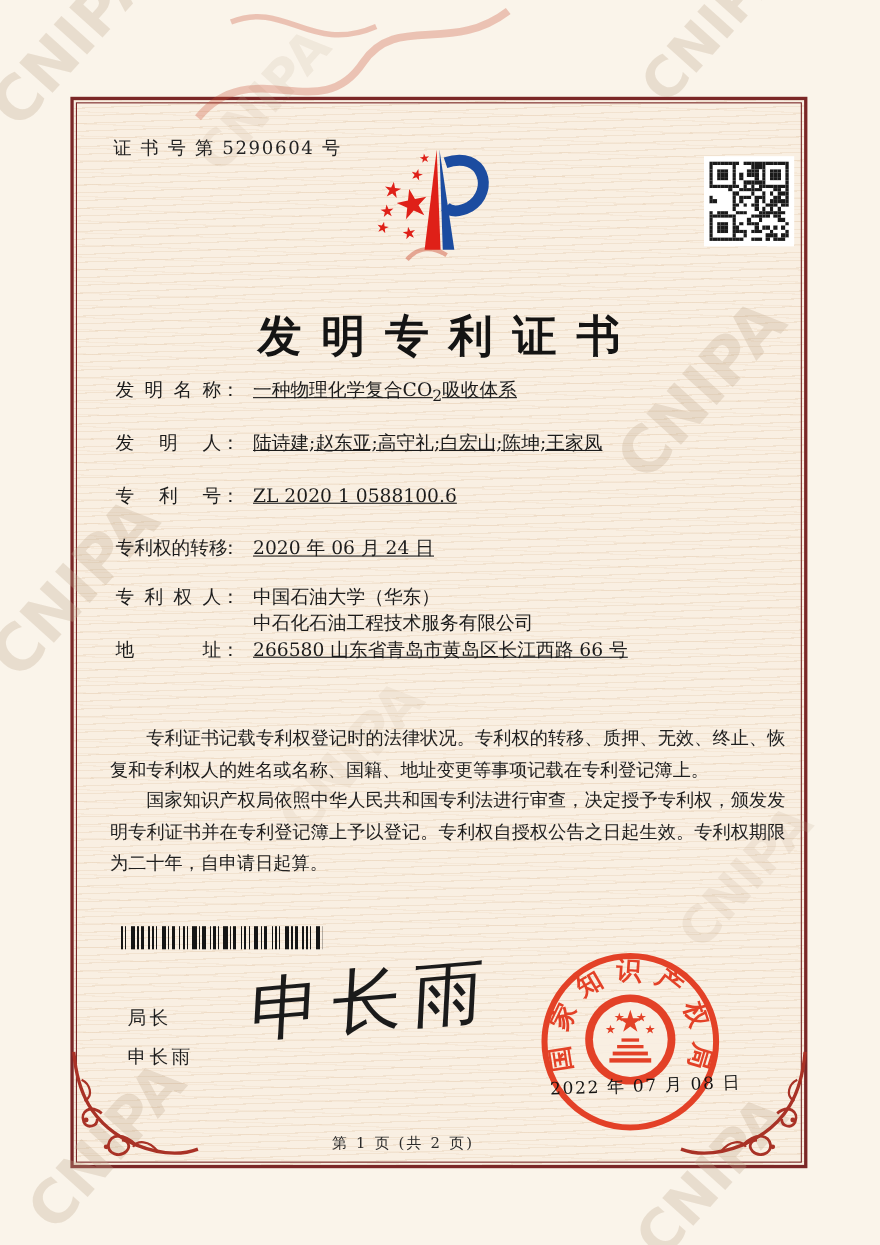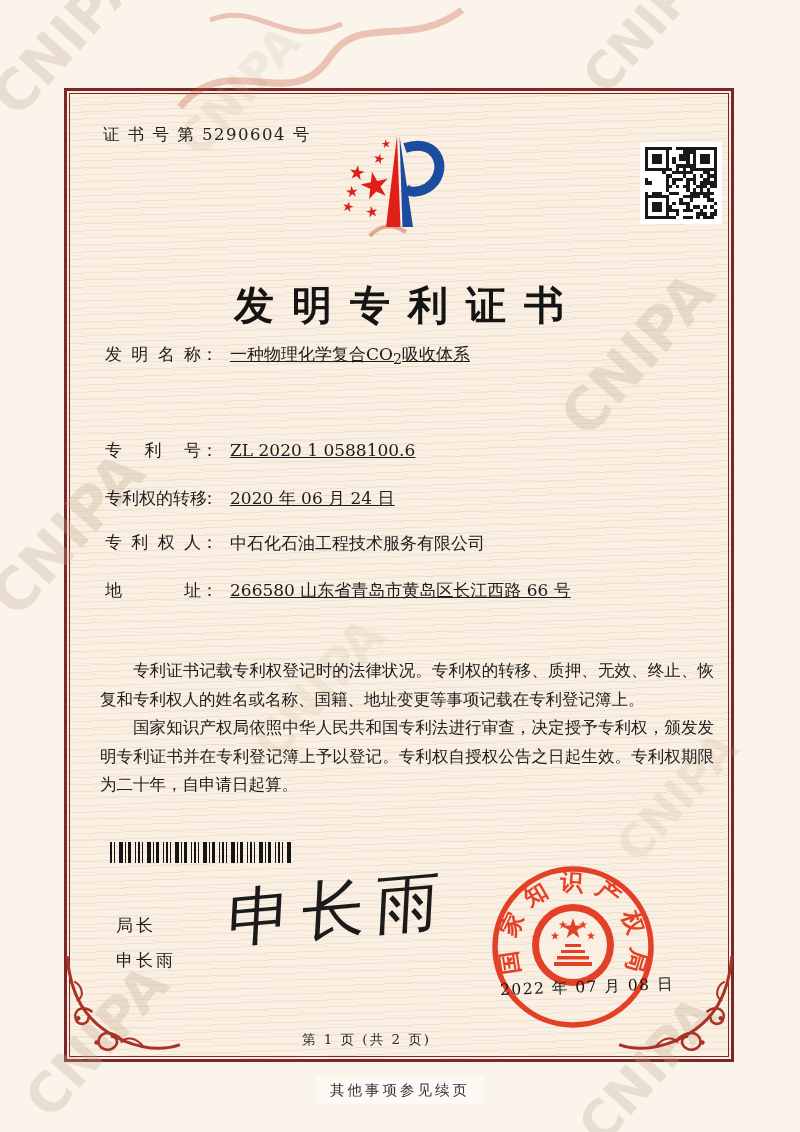--- a/index.html
+++ b/index.html
@@ -581,31 +581,34 @@
       <div class="m"></div>
       <div class="w"></div>
     </div>
 
   <div class="title">发明专利证书</div>
 
   <div class="row" style="top:343px">
     <span class="lbl">发明名称</span><span>：</span><span class="val"><span>一种物理化学复合CO</span><sub>2</sub><span>吸收体系</span></span>
   </div>
 
+  <div class="row" style="top:391px">
+    <span class="lbl">发明人</span><span>：</span><span class="val">陆诗建;赵东亚;高守礼;白宏山;陈坤;王家凤</span>
+  </div>
 
   <div class="row" style="top:439px">
     <span class="lbl">专利号</span><span>：</span><span class="val">ZL 2020 1 0588100.6</span>
   </div>
 
   <div class="row" style="top:487px">
     <span class="lbl">专利权的转移</span><span>：</span><span class="val">2020 年 06 月 24 日</span>
   </div>
 
   <div class="row" style="top:531px">
-    <span class="lbl">专利权人</span><span>：</span><span class="val-stack"><div>中石化石油工程技术服务有限公司</div></span>
+    <span class="lbl">专利权人</span><span>：</span><span class="val-stack"><div>中国石油大学（华东）</div><div>中石化石油工程技术服务有限公司</div></span>
   </div>
 
   <div class="row" style="top:579px">
     <span class="lbl">地址</span><span>：</span><span class="val">266580 山东省青岛市黄岛区长江西路 66 号</span>
   </div>
 
 
   <div class="body-text">
     <p>专利证书记载专利权登记时的法律状况。专利权的转移、质押、无效、终止、恢复和专利权人的姓名或名称、国籍、地址变更等事项记载在专利登记簿上。</p>
     <p>国家知识产权局依照中华人民共和国专利法进行审查，决定授予专利权，颁发发明专利证书并在专利登记簿上予以登记。专利权自授权公告之日起生效。专利权期限为二十年，自申请日起算。</p>
@@ -642,17 +645,14 @@
   <div class="seal-date">2022 年 07 月 08 日</div>
 
   <svg class="ornament" style="left:615px;top:951px" width="122" height="112" viewBox="0 0 120 110">
       <use href="#orn"></use>
     </svg>
   <svg class="ornament" style="left:62px;top:951px;transform:scaleX(-1)" width="122" height="112" viewBox="0 0 120 110">
       <use href="#orn"></use>
     </svg>
 
   <div class="page-info">第 1 页 (共 2 页)</div>
-  <div class="cont-wrap">
-    <span class="cont-note">其他事项参见续页</span>
-  </div>
 
 </div>
 
 </body></html>

